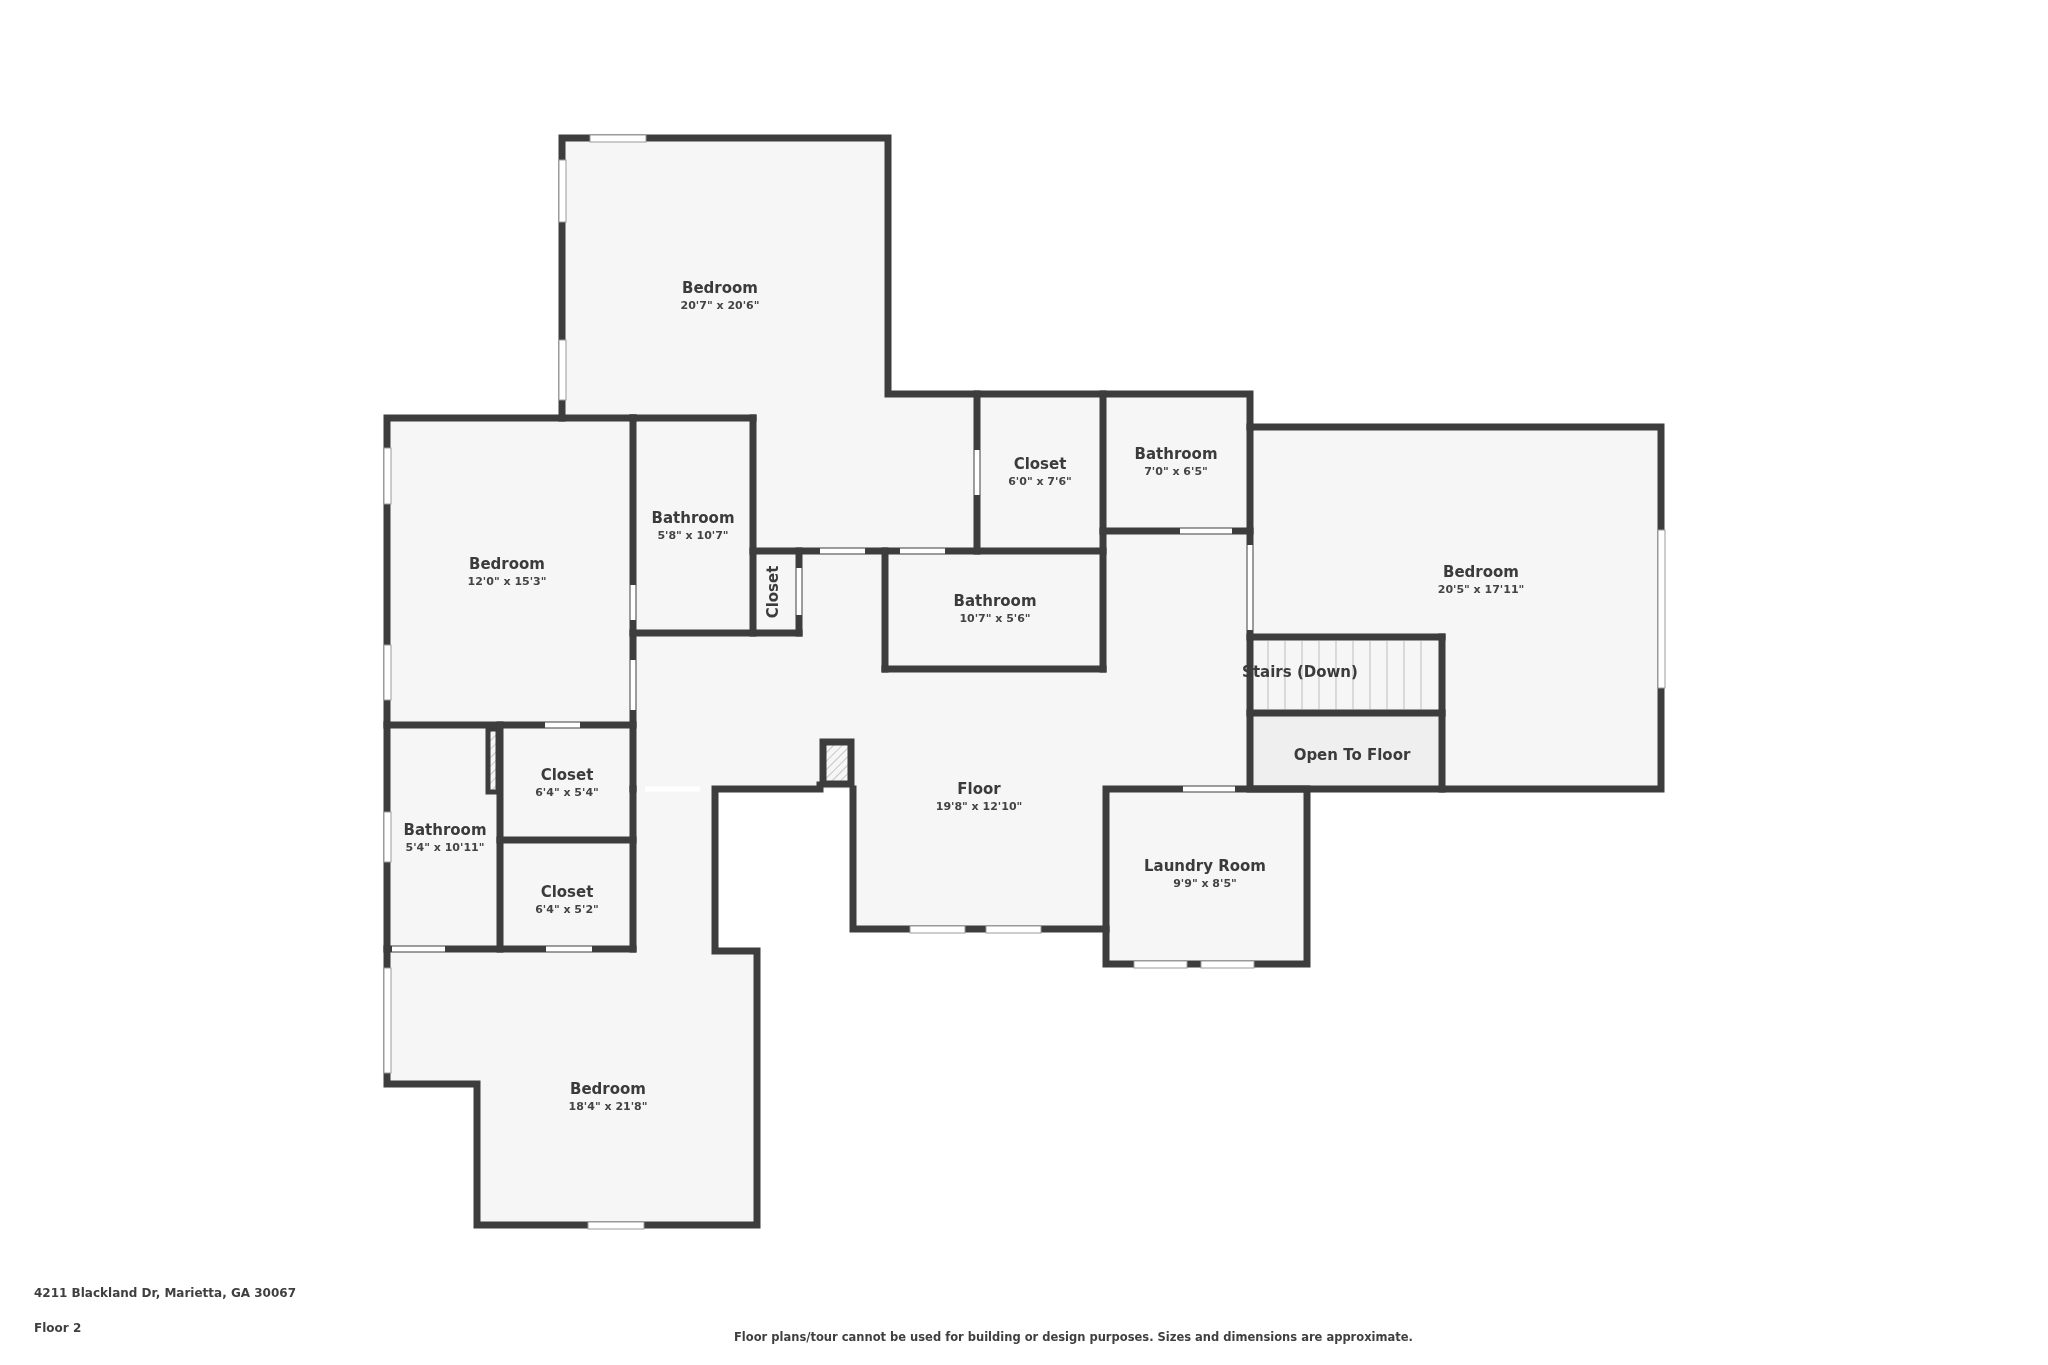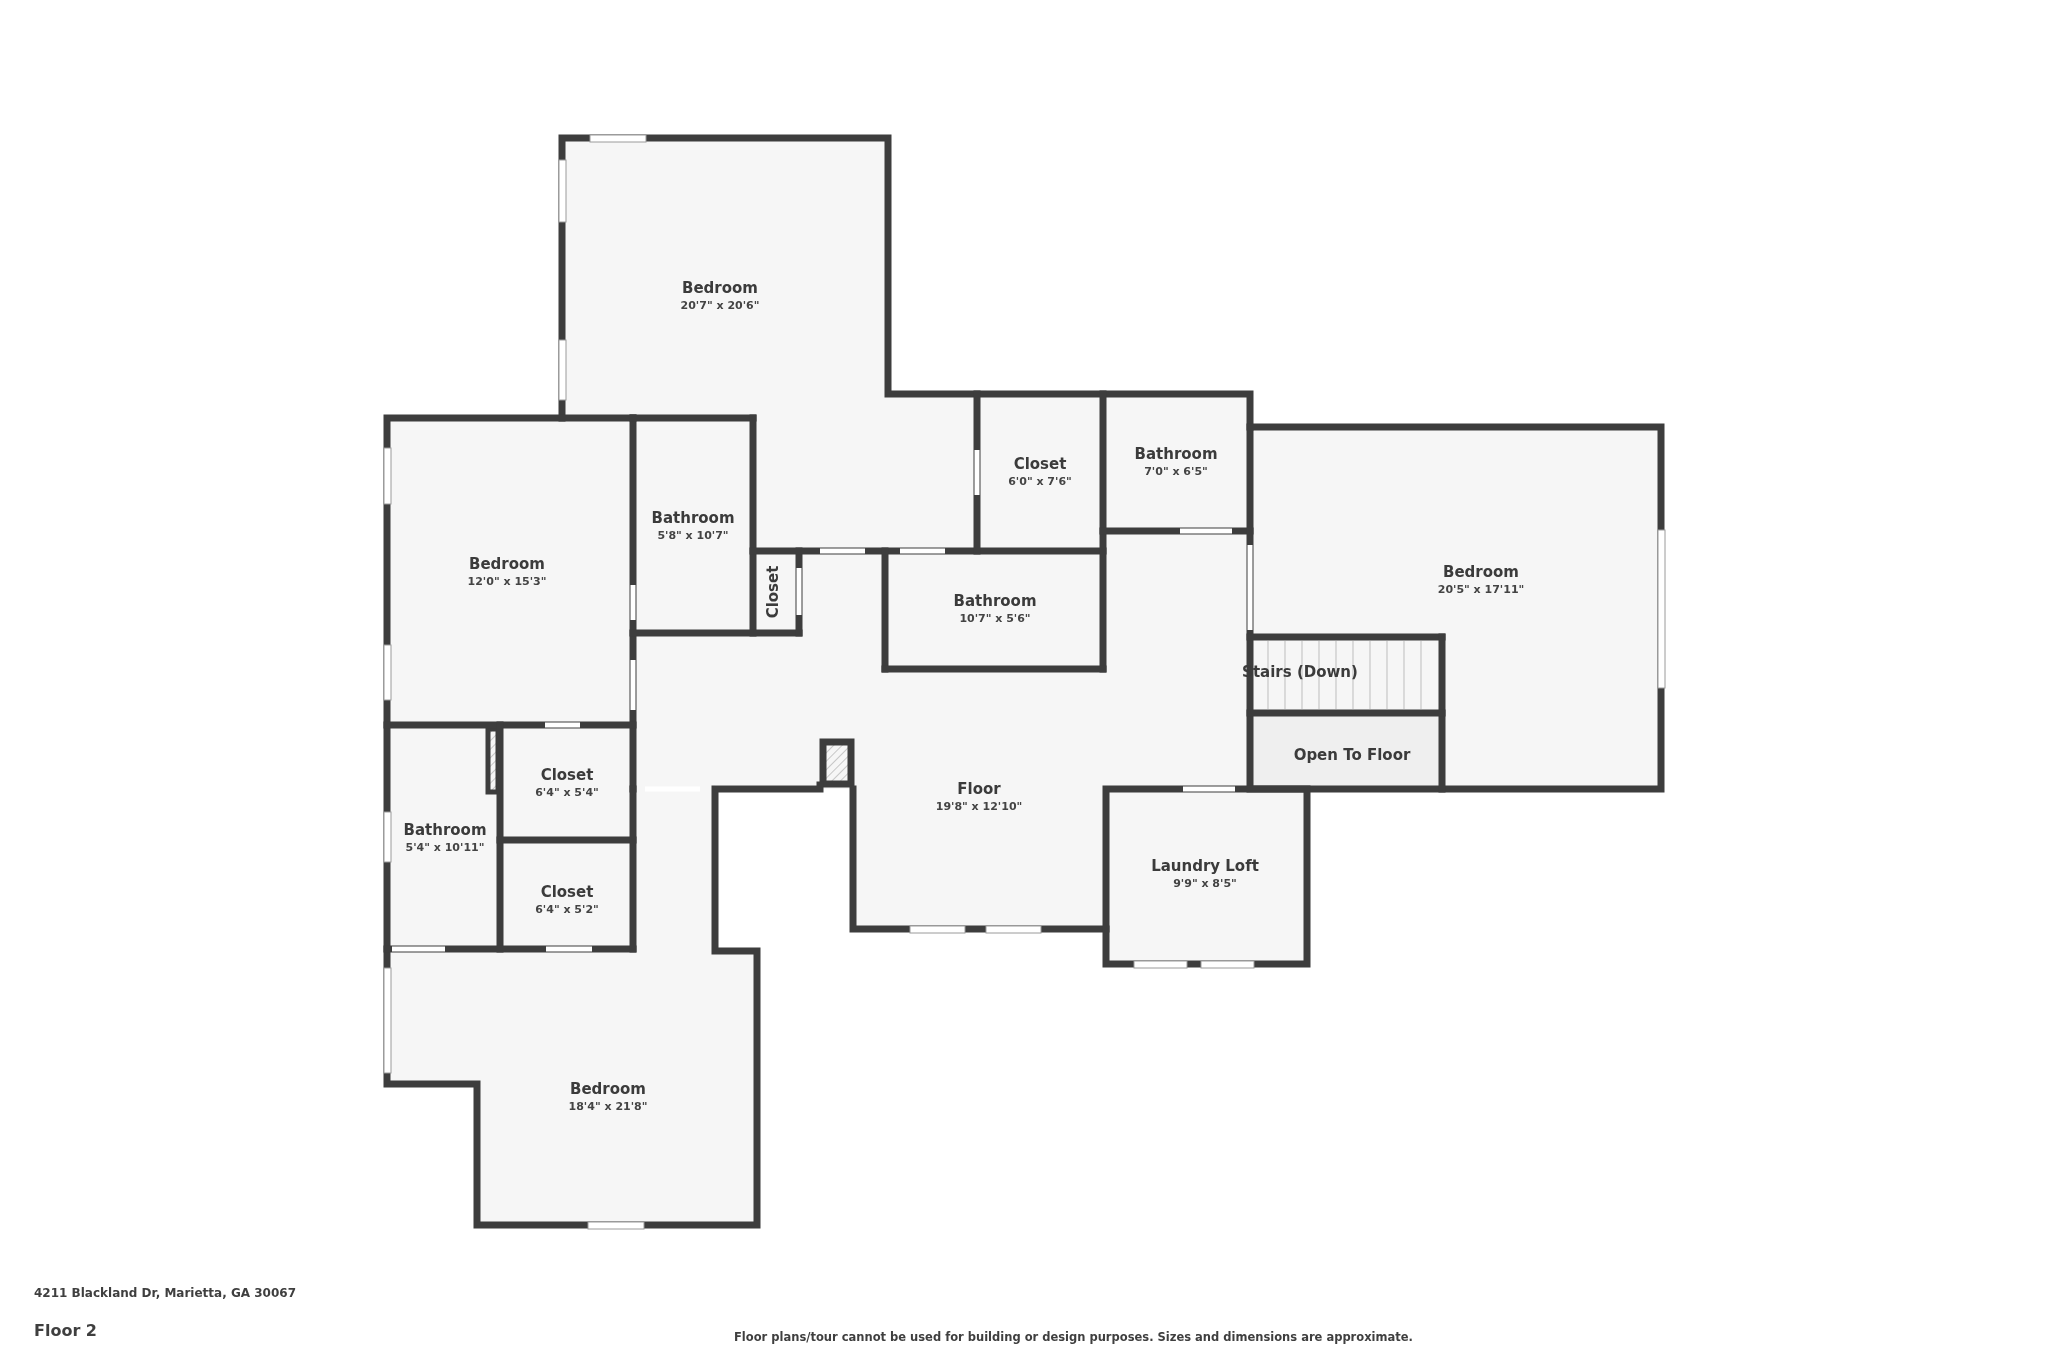--- a/index.html
+++ b/index.html
@@ -3,21 +3,21 @@
 <meta charset="utf-8">
 <style>
   html, body { margin:0; padding:0; background:#ffffff; }
   body { width:2048px; height:1365px; position:relative; overflow:hidden; font-family:"DejaVu Sans", sans-serif; color:#3b3b3b; }
   #plan { position:absolute; left:0; top:0; width:2048px; height:1365px; }
   .room-label { position:absolute; transform:translate(-50%,-50%); text-align:center; white-space:nowrap; pointer-events:auto; }
   .room-name { display:block; font-weight:bold; font-size:15px; color:#3b3b3b; line-height:19px; }
   .room-dim { display:block; font-size:11px; font-weight:bold; color:#444; line-height:15px; }
   .vertical { transform:translate(-50%,-50%) rotate(-90deg); }
   .footer-address { position:absolute; left:34px; top:1286px; font-size:12px; font-weight:bold; color:#3f3f3f; }
-  .footer-floor { position:absolute; left:34px; top:1321px; font-size:16px; font-weight:bold; color:#3f3f3f; }
+  .footer-floor { position:absolute; left:34px; top:1321px; font-size:12px; font-weight:bold; color:#3f3f3f; }
   .footer-disclaimer { position:absolute; left:734px; top:1330px; font-size:11.5px; font-weight:bold; color:#3f3f3f; }
 </style>
 </head>
 <body>
 
 <svg id="plan" viewBox="0 0 2048 1365" xmlns="http://www.w3.org/2000/svg">
   <defs>
     <pattern id="hatch" patternUnits="userSpaceOnUse" width="6" height="6" patternTransform="rotate(45)">
       <line x1="0" y1="0" x2="0" y2="6" stroke="#9a9a9a" stroke-width="1"></line>
     </pattern>
@@ -159,21 +159,21 @@
   <span class="room-name">Stairs (Down)</span>
 </div>
 <div class="room-label" style="left:1352px;top:755px">
   <span class="room-name">Open To Floor</span>
 </div>
 <div class="room-label" style="left:979px;top:797px">
   <span class="room-name">Floor</span>
   <span class="room-dim">19'8" x 12'10"</span>
 </div>
 <div class="room-label" style="left:1205px;top:874px">
-  <span class="room-name">Laundry Loft</span>
+  <span class="room-name">Laundry Room</span>
   <span class="room-dim">9'9" x 8'5"</span>
 </div>
 <div class="room-label" style="left:567px;top:783px">
   <span class="room-name">Closet</span>
   <span class="room-dim">6'4" x 5'4"</span>
 </div>
 <div class="room-label" style="left:445px;top:838px">
   <span class="room-name">Bathroom</span>
   <span class="room-dim">5'4" x 10'11"</span>
 </div>

